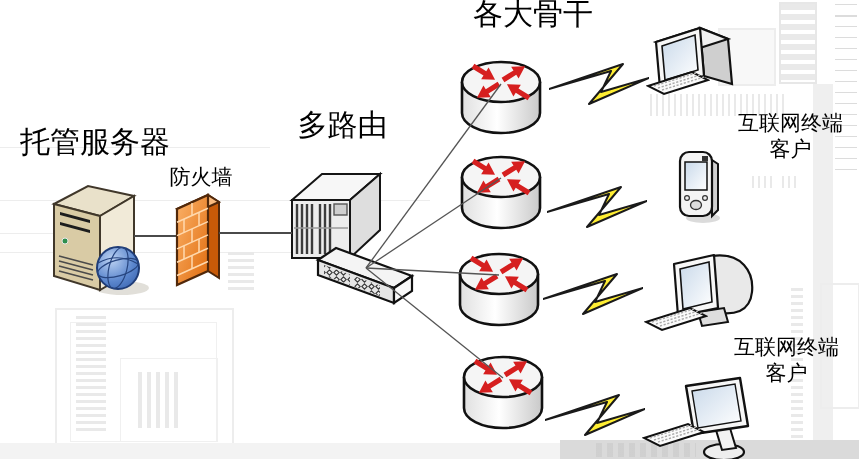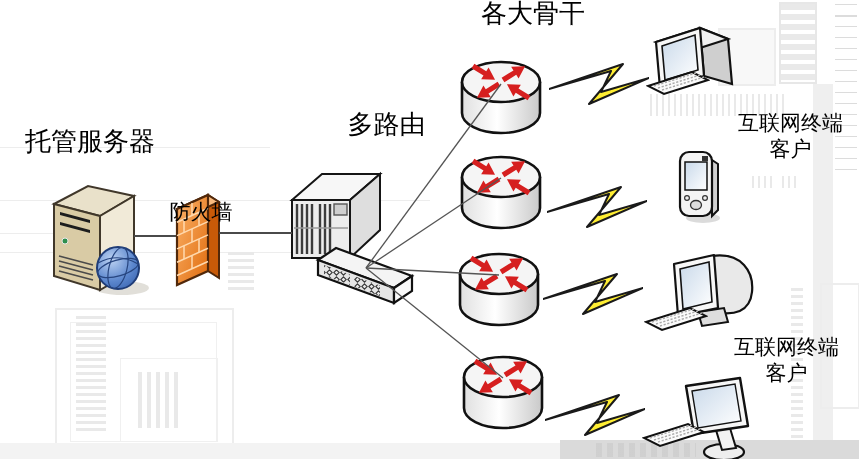--- a/index.html
+++ b/index.html
@@ -13,26 +13,26 @@
   .wm-rib-v{background:repeating-linear-gradient(180deg,#e9e9e9 0 3px,transparent 3px 7px);}
   .wm-rib-h{background:repeating-linear-gradient(90deg,#e9e9e9 0 2px,transparent 2px 6px);}
   .wm-grid{border:2px solid #e7e7e7;
            background:repeating-linear-gradient(180deg,#e9e9e9 0 6px,#ffffff 6px 10px),
                       repeating-linear-gradient(90deg,transparent 0 13px,#ffffff 13px 17px);}
   
   .node{position:absolute;z-index:2;}
   .links{position:absolute;left:0;top:0;z-index:3;pointer-events:none;}
   
   .label{position:absolute;z-index:5;color:#000;text-align:center;
-         font-size:26px;line-height:27px;white-space:nowrap;}
+         font-size:30px;line-height:27px;white-space:nowrap;}
   .label div{white-space:nowrap;}
   #label-title{left:408px;top:0px;width:250px;}
   #label-server{left:20px;top:128px;width:140px;}
-  #label-firewall{left:158px;top:164px;width:86px;font-size:21px;margin-top:35px;}
-  #label-platform{left:245px;top:112px;width:195px;line-height:26px;margin-left:44px;}
+  #label-firewall{left:158px;top:164px;width:86px;font-size:21px;}
+  #label-platform{left:245px;top:112px;width:195px;line-height:26px;}
   #label-clients-top{left:722px;top:110px;width:137px;font-size:21px;line-height:26px;}
   #label-clients-bottom{left:718px;top:334px;width:137px;font-size:21px;line-height:26px;}
 </style>
 </head>
 <body>
 
 <div class="stage">
 
   <div>
     <div class="wm wm-line" style="left:0;top:147px;width:270px;"></div>

